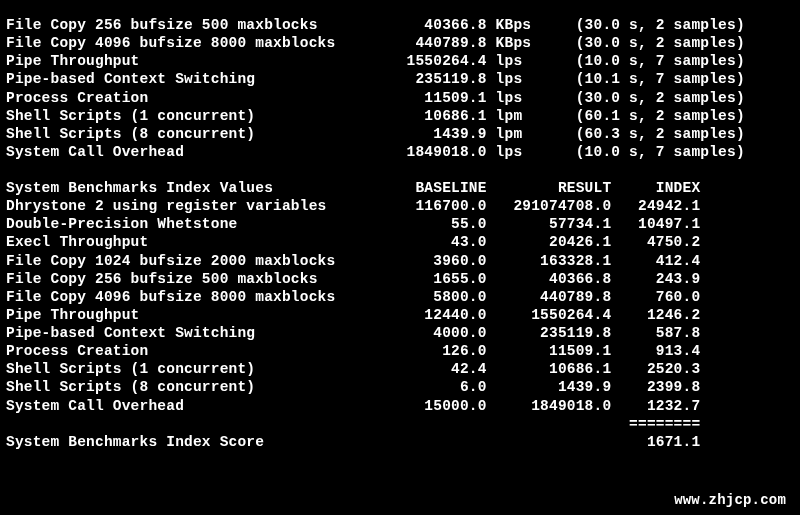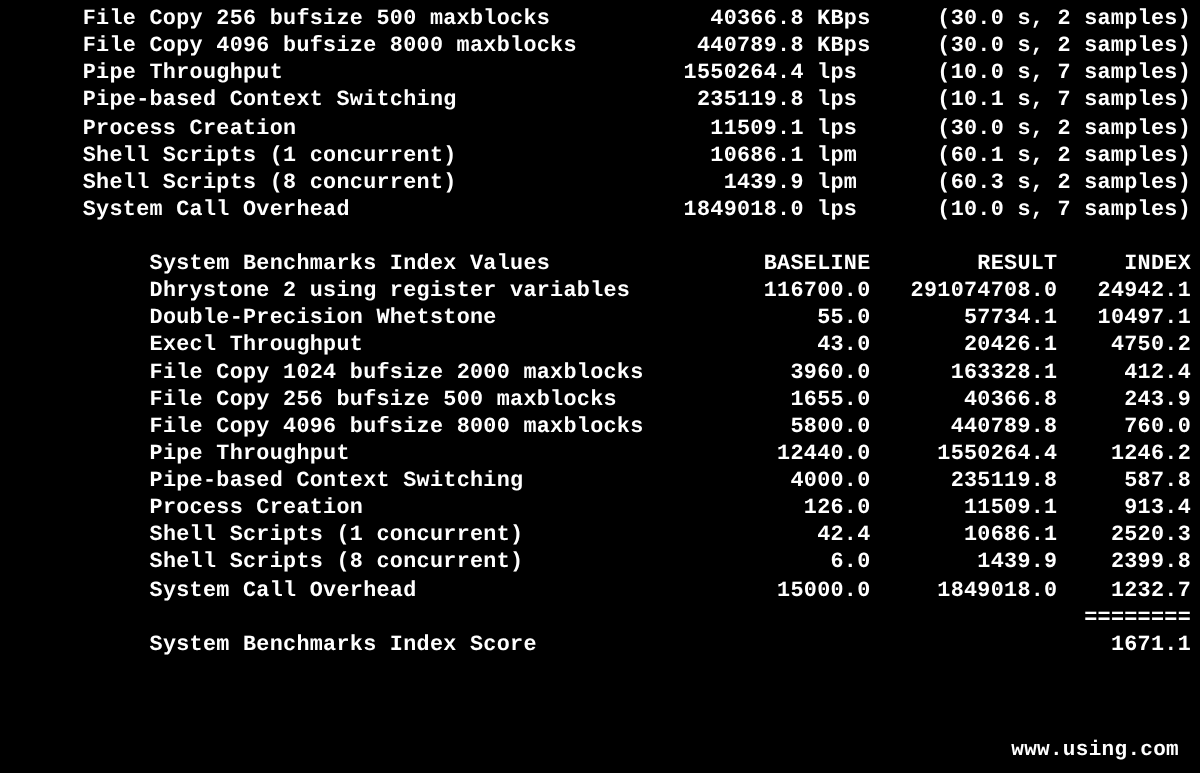--- a/index.html
+++ b/index.html
@@ -10,32 +10,31 @@
     font-family: "Courier New", Courier, monospace;
     font-size: 14.5px;
     line-height: 1.25;
     width: 800px;
     height: 515px;
     overflow: hidden;
     font-weight: bold;
     letter-spacing: 0.2px;
   }
   .terminal {
-    padding: 4px 6px;
+    padding: 16px 6px;
     white-space: pre;
-    text-align: right;
   }
   .row { display: block; }
   .blank { height: 18px; }
   .watermark {
     position: absolute;
     right: 14px;
     bottom: 6px;
     font-size: 14px;
     font-weight: bold;
   }
 </style>
 </head>
 <body>
 
 <div class="terminal" id="terminal"><span class="row">File Copy 256 bufsize 500 maxblocks            40366.8 KBps     (30.0 s, 2 samples)</span><span class="row">File Copy 4096 bufsize 8000 maxblocks         440789.8 KBps     (30.0 s, 2 samples)</span><span class="row">Pipe Throughput                              1550264.4 lps      (10.0 s, 7 samples)</span><span class="row">Pipe-based Context Switching                  235119.8 lps      (10.1 s, 7 samples)</span><span class="row">Process Creation                               11509.1 lps      (30.0 s, 2 samples)</span><span class="row">Shell Scripts (1 concurrent)                   10686.1 lpm      (60.1 s, 2 samples)</span><span class="row">Shell Scripts (8 concurrent)                    1439.9 lpm      (60.3 s, 2 samples)</span><span class="row">System Call Overhead                         1849018.0 lps      (10.0 s, 7 samples)</span><div class="blank"></div><span class="row">System Benchmarks Index Values                BASELINE        RESULT     INDEX</span><span class="row">Dhrystone 2 using register variables          116700.0   291074708.0   24942.1</span><span class="row">Double-Precision Whetstone                        55.0       57734.1   10497.1</span><span class="row">Execl Throughput                                  43.0       20426.1    4750.2</span><span class="row">File Copy 1024 bufsize 2000 maxblocks           3960.0      163328.1     412.4</span><span class="row">File Copy 256 bufsize 500 maxblocks             1655.0       40366.8     243.9</span><span class="row">File Copy 4096 bufsize 8000 maxblocks           5800.0      440789.8     760.0</span><span class="row">Pipe Throughput                                12440.0     1550264.4    1246.2</span><span class="row">Pipe-based Context Switching                    4000.0      235119.8     587.8</span><span class="row">Process Creation                                 126.0       11509.1     913.4</span><span class="row">Shell Scripts (1 concurrent)                      42.4       10686.1    2520.3</span><span class="row">Shell Scripts (8 concurrent)                       6.0        1439.9    2399.8</span><span class="row">System Call Overhead                           15000.0     1849018.0    1232.7</span><span class="row">                                                                      ========</span><span class="row">System Benchmarks Index Score                                           1671.1</span></div>
 
-<div class="watermark">www.using.com</div>
+<div class="watermark">www.zhjcp.com</div>
 
 </body></html>

